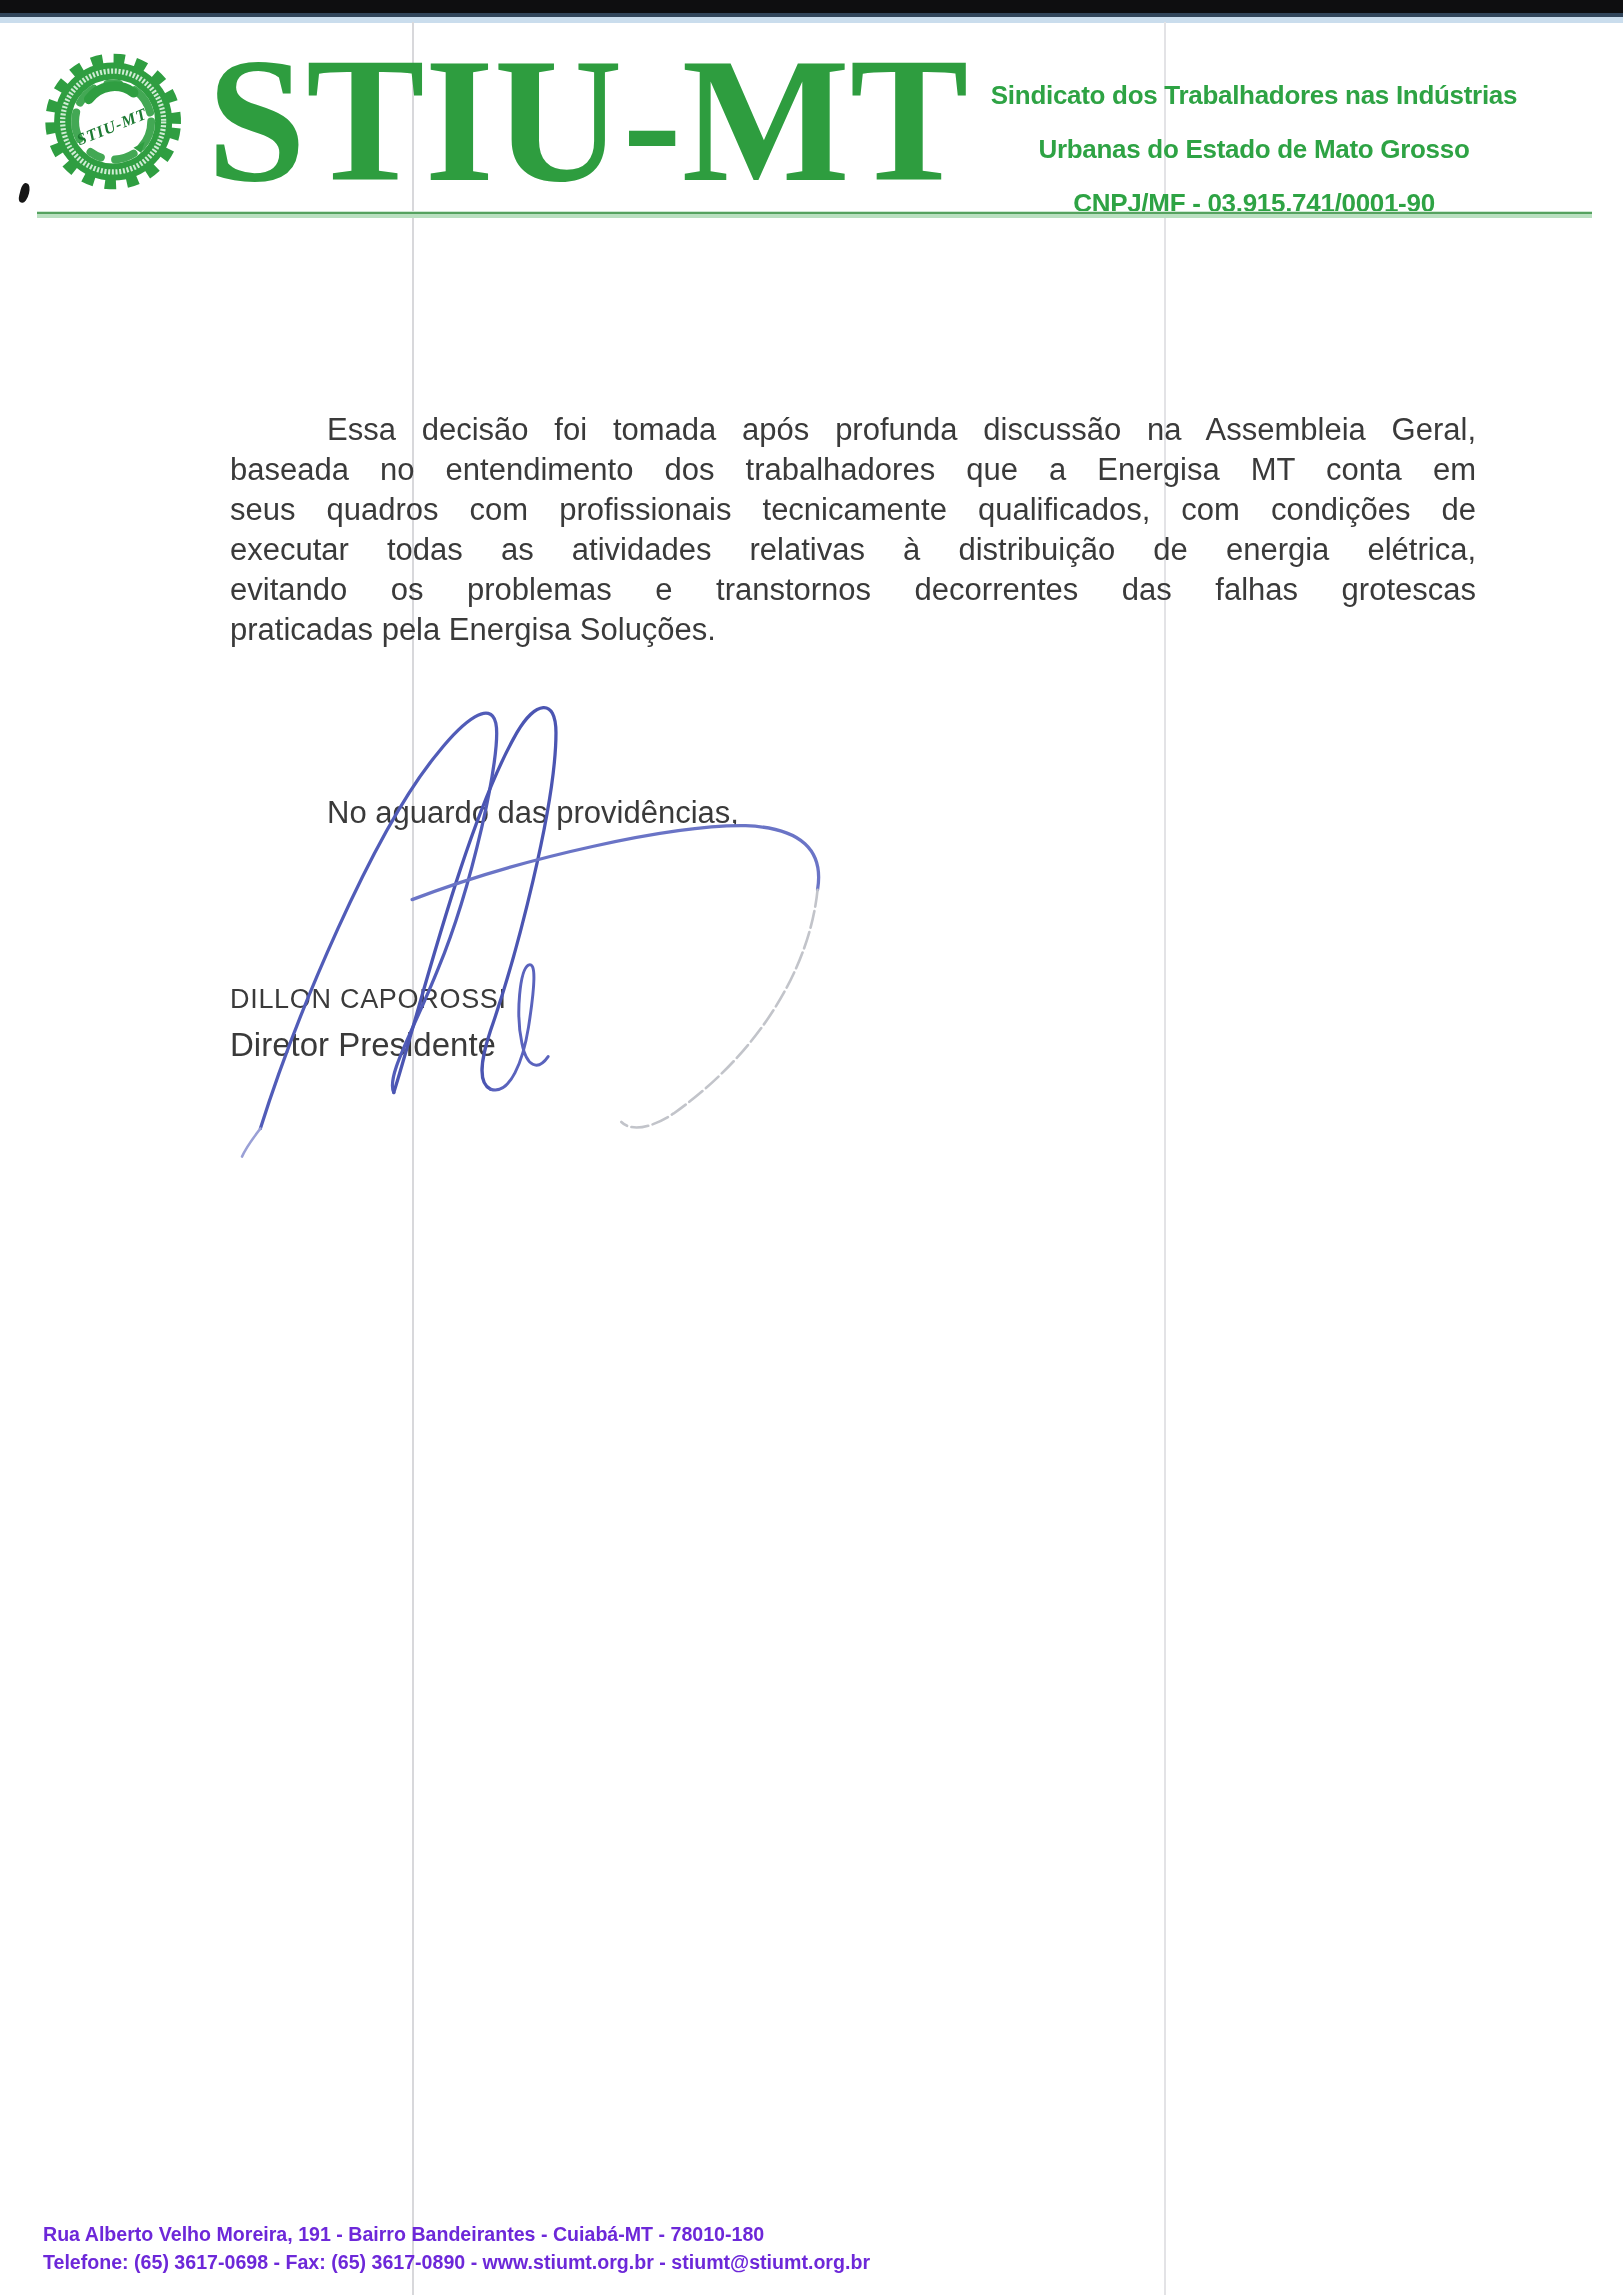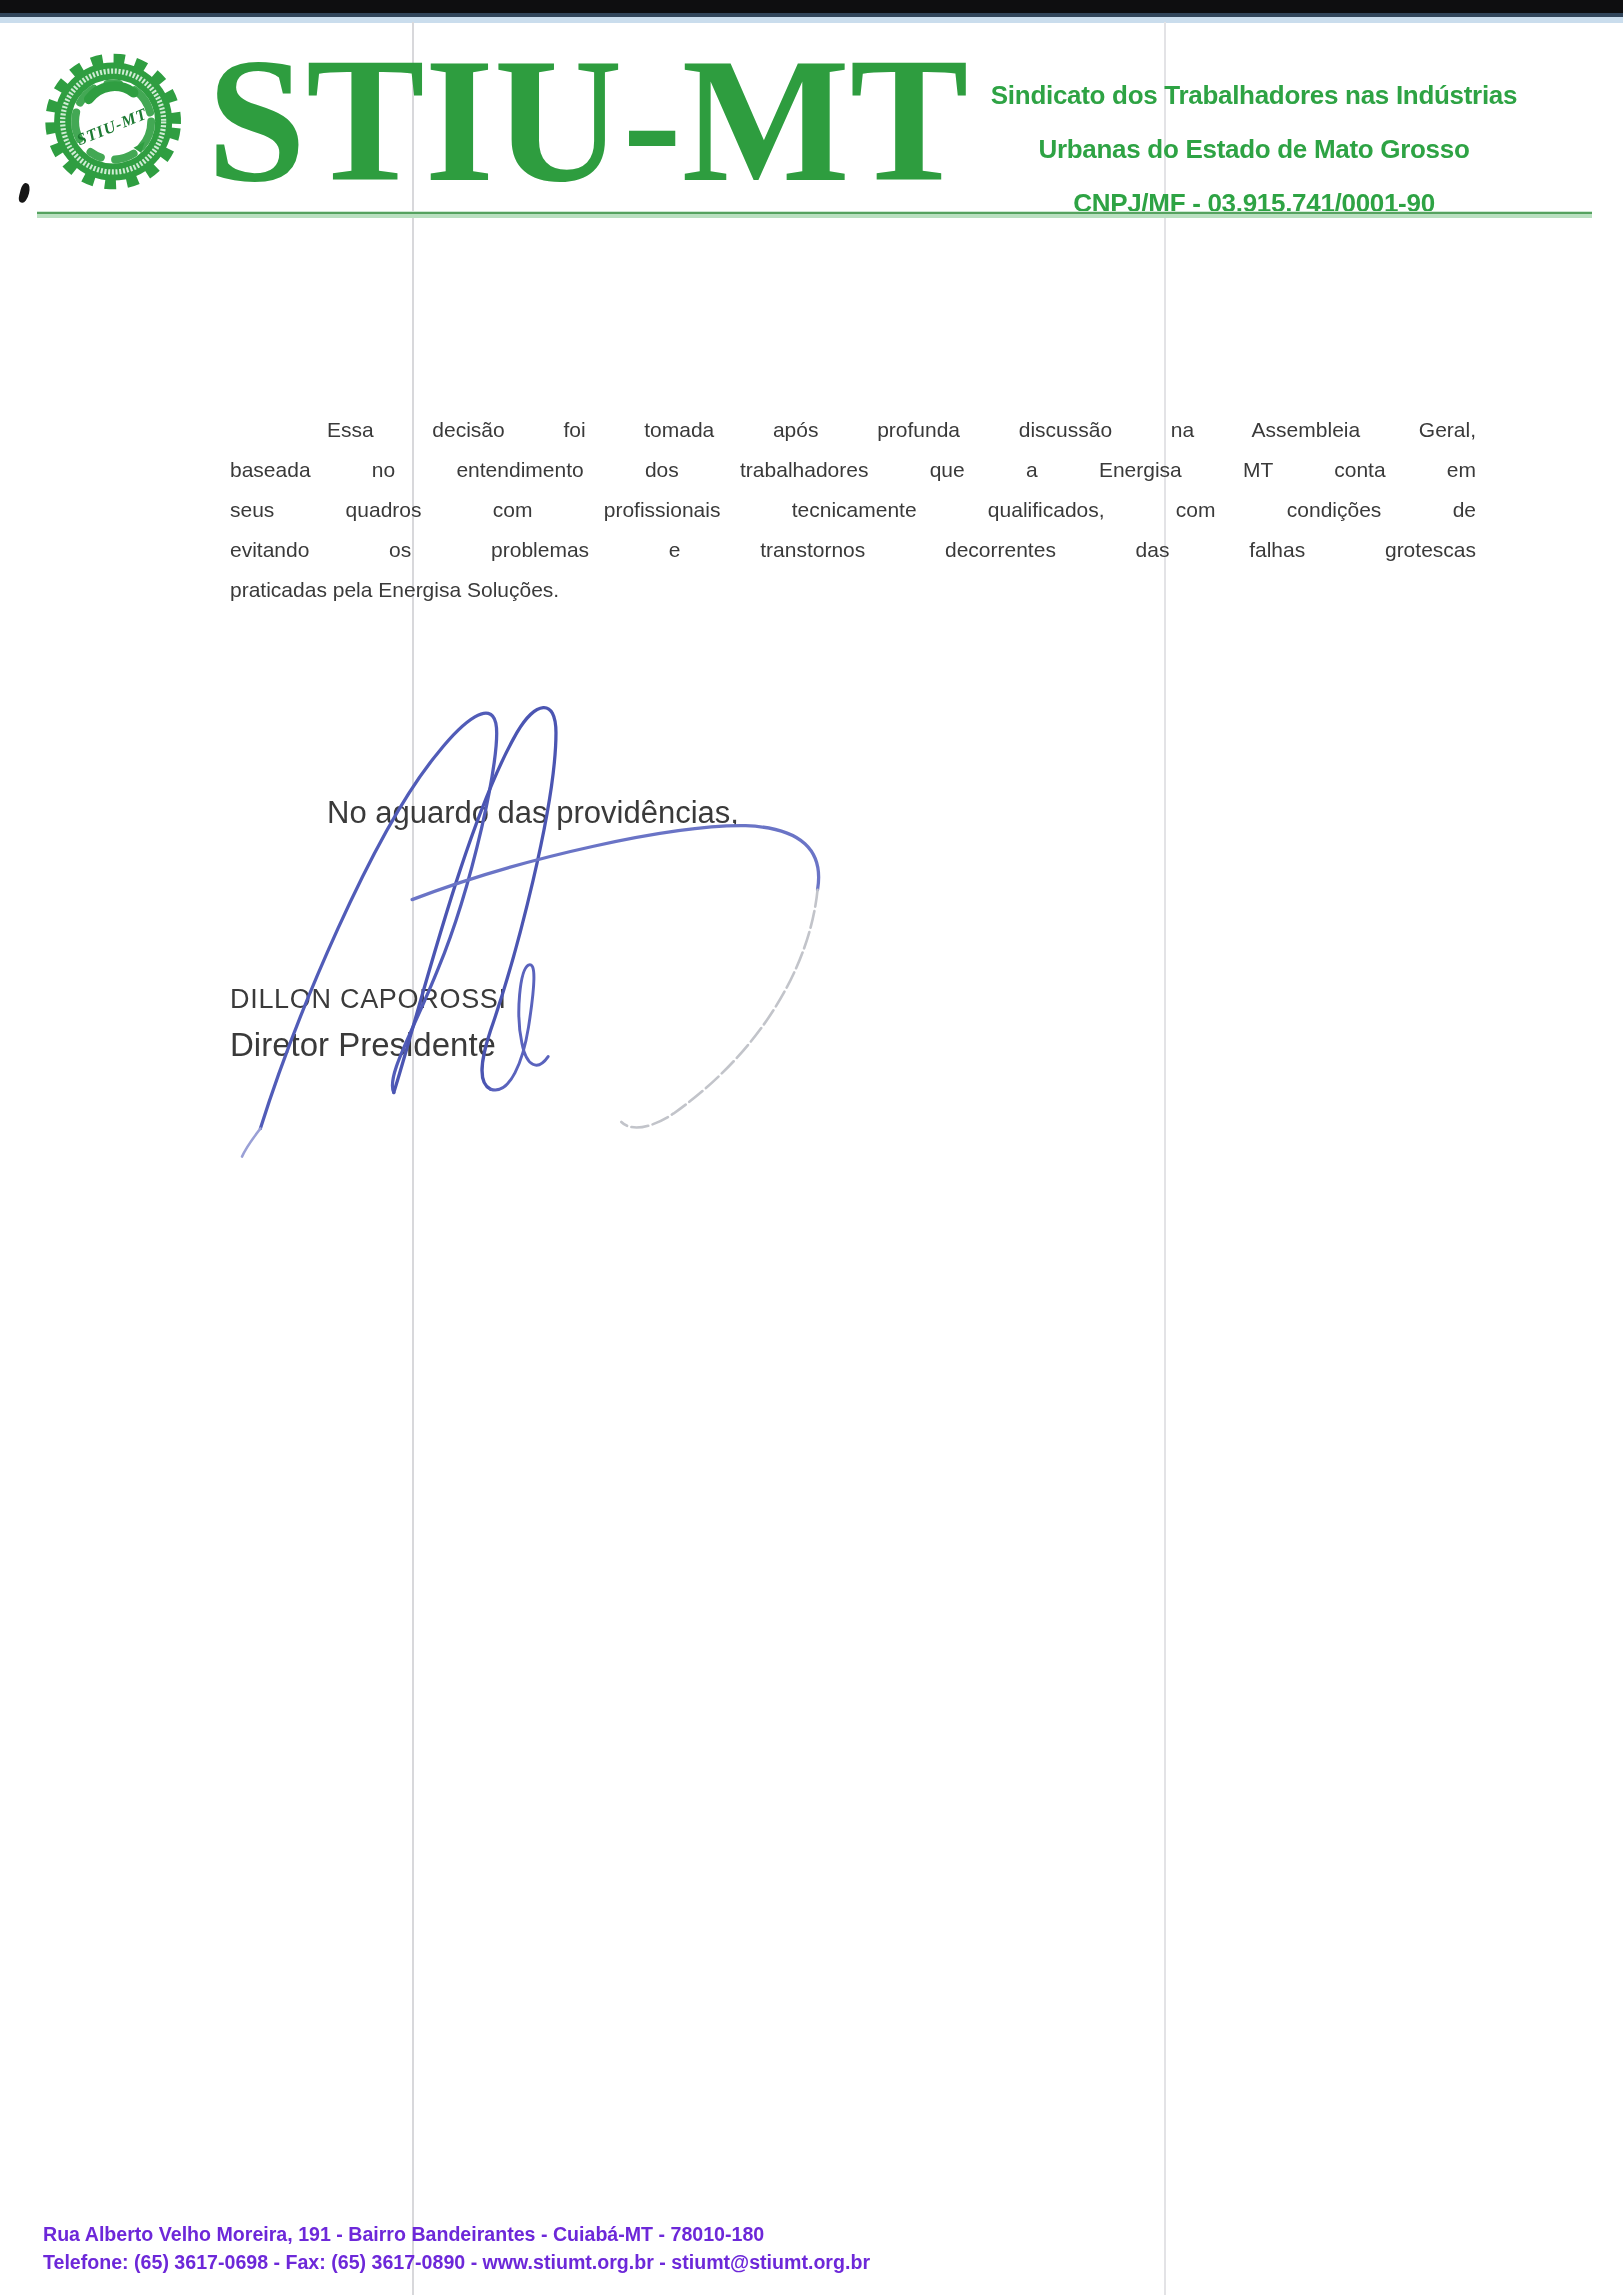--- a/index.html
+++ b/index.html
@@ -22,21 +22,21 @@
       font-weight:700;font-size:178px;line-height:1.15;color:#2e9d3f;
       letter-spacing:0;white-space:nowrap;}
   #org-block{left:940px;top:68px;width:628px;text-align:center;
       color:#2ea344;font-weight:700;letter-spacing:-0.3px;}
   .org-line{font-size:26px;line-height:54px;height:54px;white-space:nowrap;}
   #header-rule{left:37px;top:211px;width:1555px;height:6.5px;
       background:linear-gradient(to bottom,#cde8d2 0 1.3px,#55a25f 1.3px 3.3px,#b9e0c0 3.3px 6.5px);}
 
   
   #body-paragraph{left:230px;top:410px;width:1246px;color:#3a3a3a;
-      font-size:21px;}
+      font-size:31px;}
   .jline{height:40px;line-height:40px;text-align:justify;text-align-last:justify;
       white-space:nowrap;}
   .jline.first{text-indent:97px;}
   .jline.last{text-align:center;text-align-last:left;}
   #closing-line{left:327px;top:795px;font-size:31px;color:#3a3a3a;white-space:nowrap;}
   #signer-name{left:230px;top:984px;font-size:27px;color:#3a3a3a;
       letter-spacing:0.7px;white-space:nowrap;}
   #signer-title{left:230px;top:1026px;font-size:33px;color:#3a3a3a;white-space:nowrap;}
 
   
@@ -83,20 +83,21 @@
   <div class="org-line">Urbanas do Estado de Mato Grosso</div>
   <div class="org-line">CNPJ/MF - 03.915.741/0001-90</div>
 </div>
 
 <div class="abs" id="header-rule"></div>
 
 <div class="abs" id="body-paragraph">
   <div class="jline first">Essa decisão foi tomada após profunda discussão na Assembleia Geral,</div>
   <div class="jline">baseada no entendimento dos trabalhadores que a Energisa MT conta em</div>
   <div class="jline">seus quadros com profissionais tecnicamente qualificados, com condições de</div>
+  <div class="jline">executar todas as atividades relativas à distribuição de energia elétrica,</div>
   <div class="jline">evitando os problemas e transtornos decorrentes das falhas grotescas</div>
   <div class="jline last">praticadas pela Energisa Soluções.</div>
 </div>
 
 <div class="abs" id="closing-line">No aguardo das providências,</div>
 
 <div class="abs" id="signature-icon">
   <svg width="759" height="497" viewBox="0 0 1160 760" fill="none">
     <path d="M 248,695 C 300,530 420,240 520,120 C 560,70 600,40 608,75
              C 618,120 570,330 520,450 C 480,550 440,615 452,640" stroke="#515cb8" stroke-width="5" stroke-linecap="round"></path>

